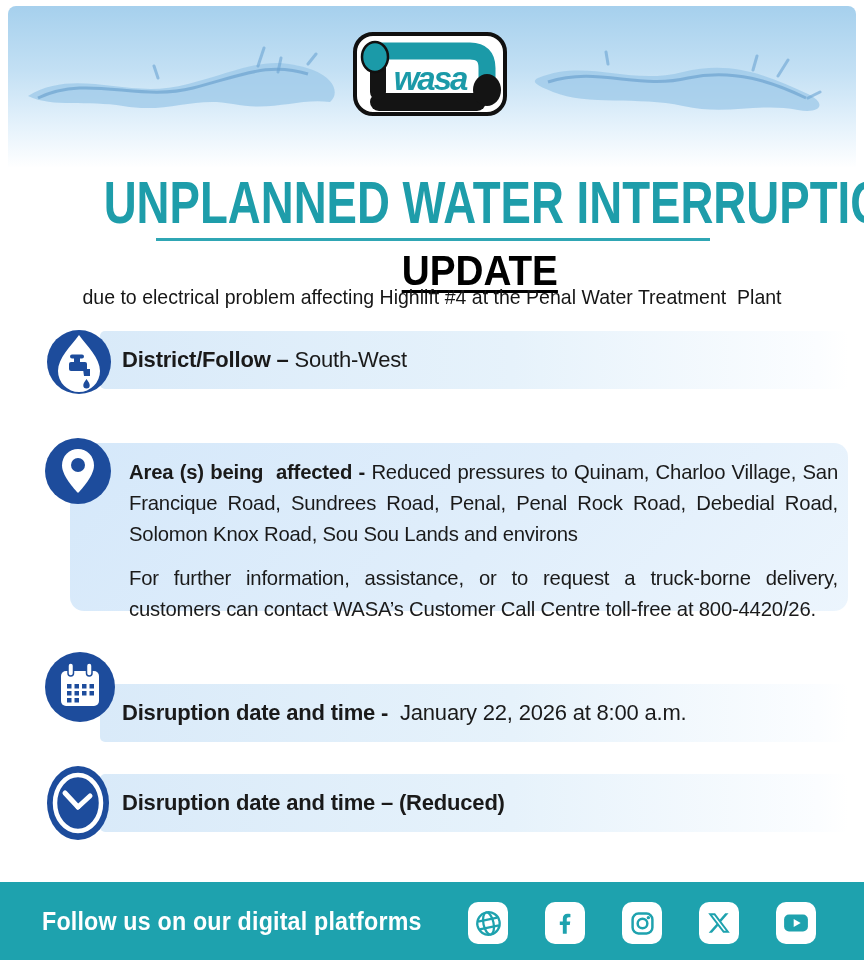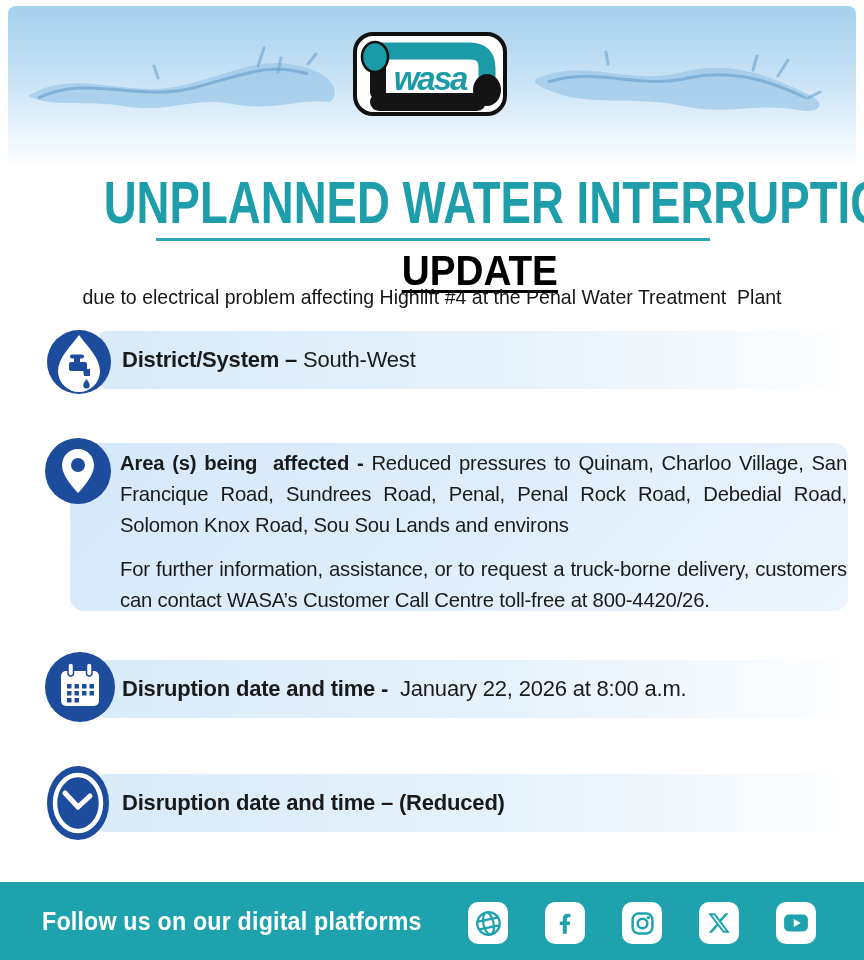--- a/index.html
+++ b/index.html
@@ -59,21 +59,21 @@
 
   .area-band {
     position:absolute; left:70px; right:16px; top:443px; height:168px;
     border-radius:14px;
     background:linear-gradient(135deg,#d5e8fa 0%,#e0eefb 55%,#ecf5fd 100%);
   }
   .area-text {
     position:absolute; left:120px; width:727px; top:448px;
     font-size:20.3px; letter-spacing:-0.2px; line-height:31px; text-align:justify;
   }
-  .area-text p { margin:0; }
+  .area-text p { margin:9px; }
   .area-text p + p { margin-top:13px; }
 
   
   .footer {
     position:absolute; left:0; right:0; top:882px; height:94px; background:#1EA2AE;
   }
   .footer-text {
     position:absolute; left:42px; top:0; height:78px; display:flex; align-items:center;
     color:#ffffff; font-size:25px; font-weight:bold; white-space:nowrap;
     transform:scaleX(.93); transform-origin:left center; letter-spacing:0.2px;
@@ -117,21 +117,21 @@
 
   <div class="title">UNPLANNED WATER INTERRUPTION</div>
   <div class="divider"></div>
   <div class="update-wrap">
     <span class="update">UPDATE</span>
   </div>
   <div class="subtitle pw">due to electrical problem affecting Highlift #4 at the Penal Water Treatment  Plant</div>
 
   <div class="band" style="top:331px;">
     <div class="row-text">
-        <span class="b pw">District/System – </span>
+        <span class="b pw">District/Follow – </span>
         <span class="pw">South-West</span>
       </div>
   </div>
   <div class="icon-wrap" style="left:46px; top:329px;">
     <svg width="66" height="66" viewBox="0 0 66 66">
       <circle cx="33" cy="33" r="32" fill="#1D4C9C"></circle>
       <path d="M33 6 C25 17 12 29 12 42 A21 21 0 0 0 54 42 C54 29 41 17 33 6 Z" fill="#ffffff"></path>
       <rect x="23" y="33" width="18" height="9" rx="2" fill="#1D4C9C"></rect>
       <rect x="28" y="28" width="6" height="6" fill="#1D4C9C"></rect>
       <rect x="24" y="25.5" width="14" height="4" rx="2" fill="#1D4C9C"></rect>
@@ -146,21 +146,21 @@
       <circle cx="34" cy="34" r="33" fill="#1D4C9C"></circle>
       <path d="M34 12 C25 12 18 19 18 28.5 C18 40 34 56 34 56 C34 56 50 40 50 28.5 C50 19 43 12 34 12 Z" fill="#ffffff"></path>
       <circle cx="34" cy="28" r="7" fill="#1D4C9C"></circle>
     </svg>
   </div>
   <div class="area-text">
     <p><span class="b pw">Area (s) being  affected</span><span class="b pw"> - </span><span class="pw">Reduced pressures to Quinam, Charloo Village, San Francique Road, Sundrees Road, Penal, Penal Rock Road, Debedial Road, Solomon Knox Road, Sou Sou Lands and environs</span></p>
     <p>For further information, assistance, or to request a truck-borne delivery, customers can contact WASA’s Customer Call Centre toll-free at 800-4420/26.</p>
   </div>
 
-  <div class="band" style="top:660px;padding-left:16px;">
+  <div class="band" style="top:684px;padding-left:16px;">
     <div class="row-text">
         <span class="b pw">Disruption date and time - </span>
         <span class="pw"> January 22, 2026 at 8:00 a.m.</span>
       </div>
   </div>
   <div class="icon-wrap" style="left:44px; top:651px;">
     <svg width="72" height="72" viewBox="0 0 72 72">
       <circle cx="36" cy="36" r="35" fill="#1D4C9C"></circle>
       <rect x="17" y="20" width="38" height="35" rx="5" fill="#ffffff"></rect>
       <rect x="24" y="12" width="5.5" height="13" rx="2.7" fill="#ffffff" stroke="#1D4C9C" stroke-width="1.5"></rect>

